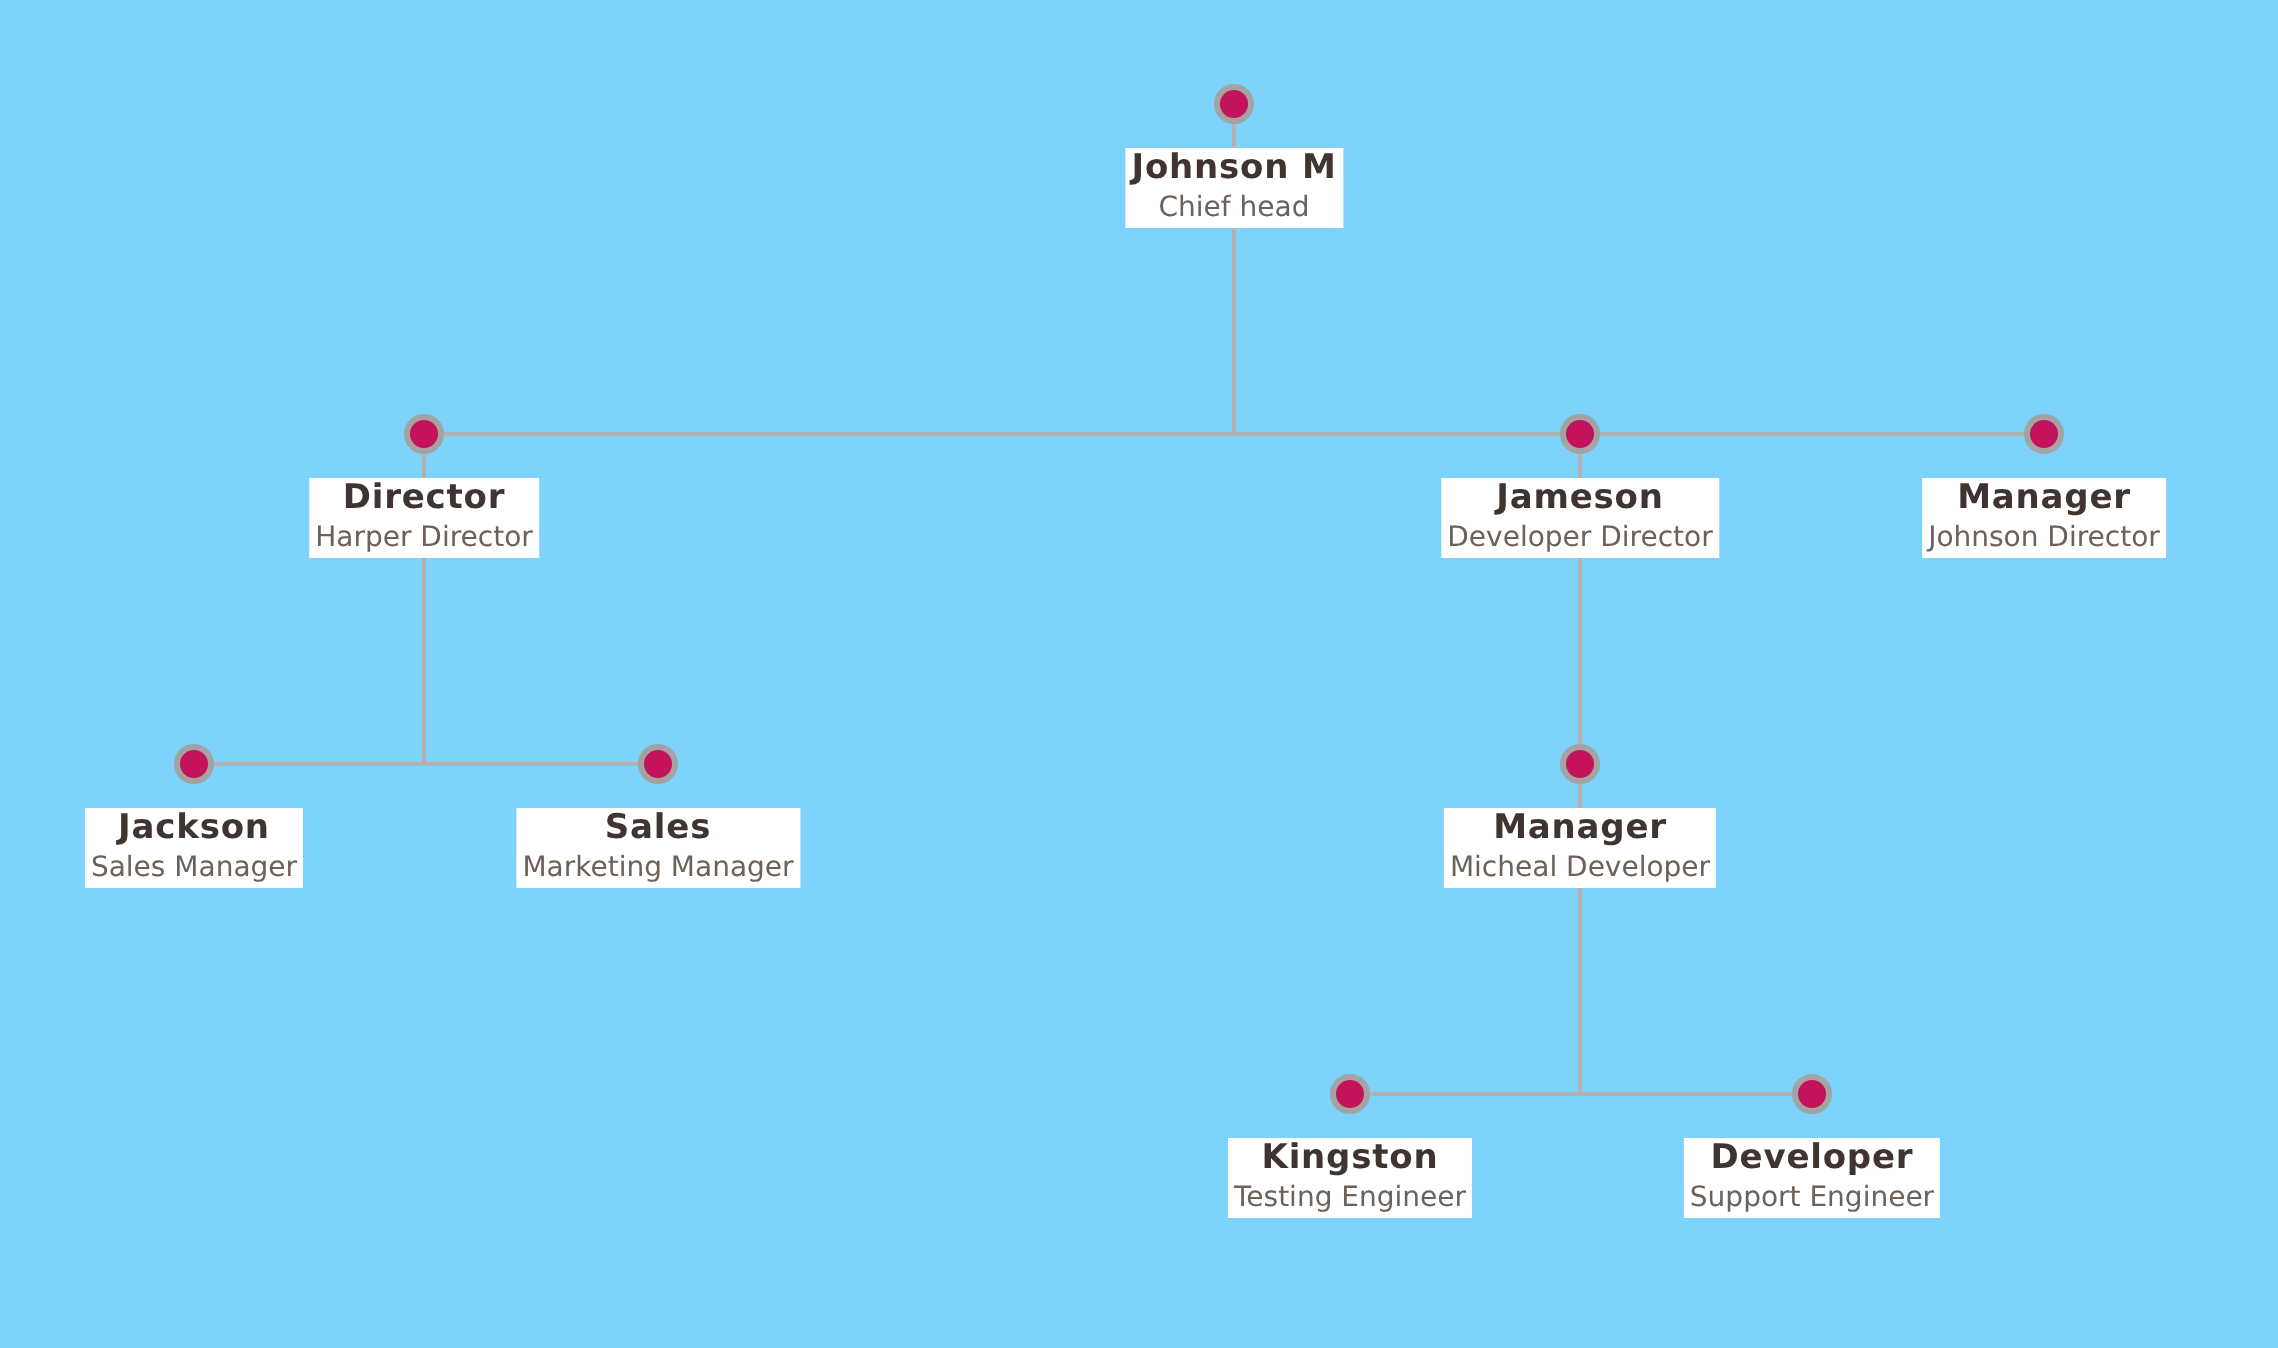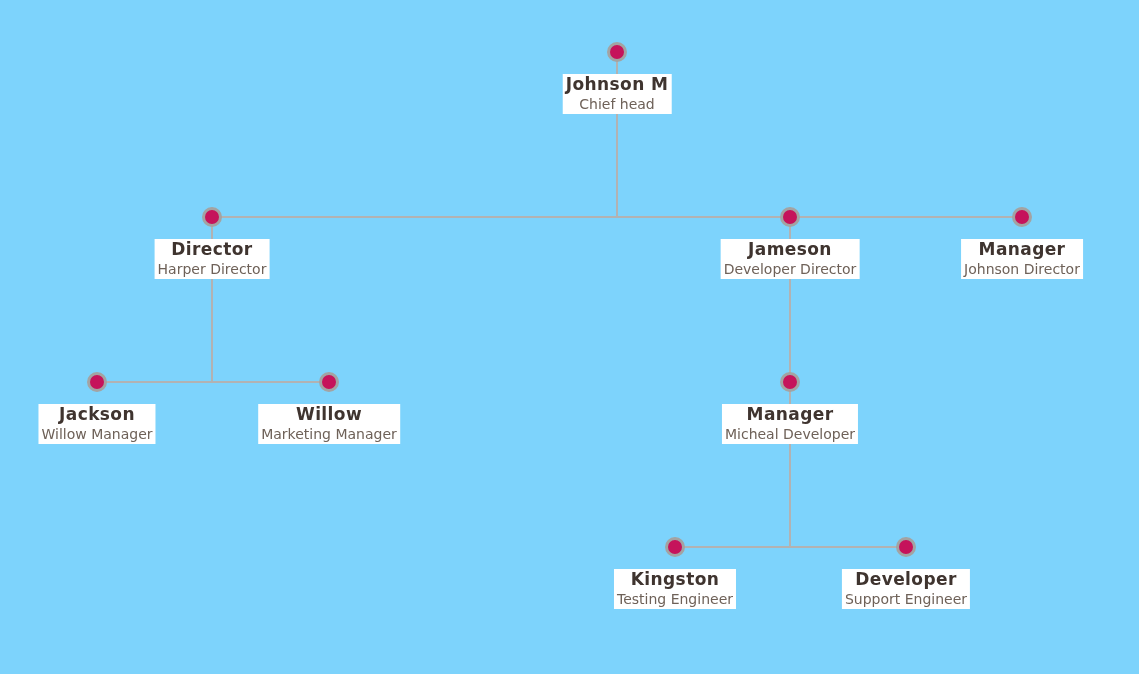--- a/index.html
+++ b/index.html
@@ -109,28 +109,28 @@
     <div class="label">
       <div class="name">Manager</div>
       <div class="role">Johnson Director</div>
     </div>
   </div>
 
   <div class="node" style="left:97px; top:382px">
     <span class="dot"></span>
     <div class="label">
       <div class="name">Jackson</div>
-      <div class="role">Willow Manager</div>
+      <div class="role">Sales Manager</div>
     </div>
   </div>
 
   <div class="node" style="left:329px; top:382px">
     <span class="dot"></span>
     <div class="label">
-      <div class="name">Willow</div>
+      <div class="name">Sales</div>
       <div class="role">Marketing Manager</div>
     </div>
   </div>
 
   <div class="node" style="left:790px; top:382px">
     <span class="dot"></span>
     <div class="label">
       <div class="name">Manager</div>
       <div class="role">Micheal Developer</div>
     </div>

